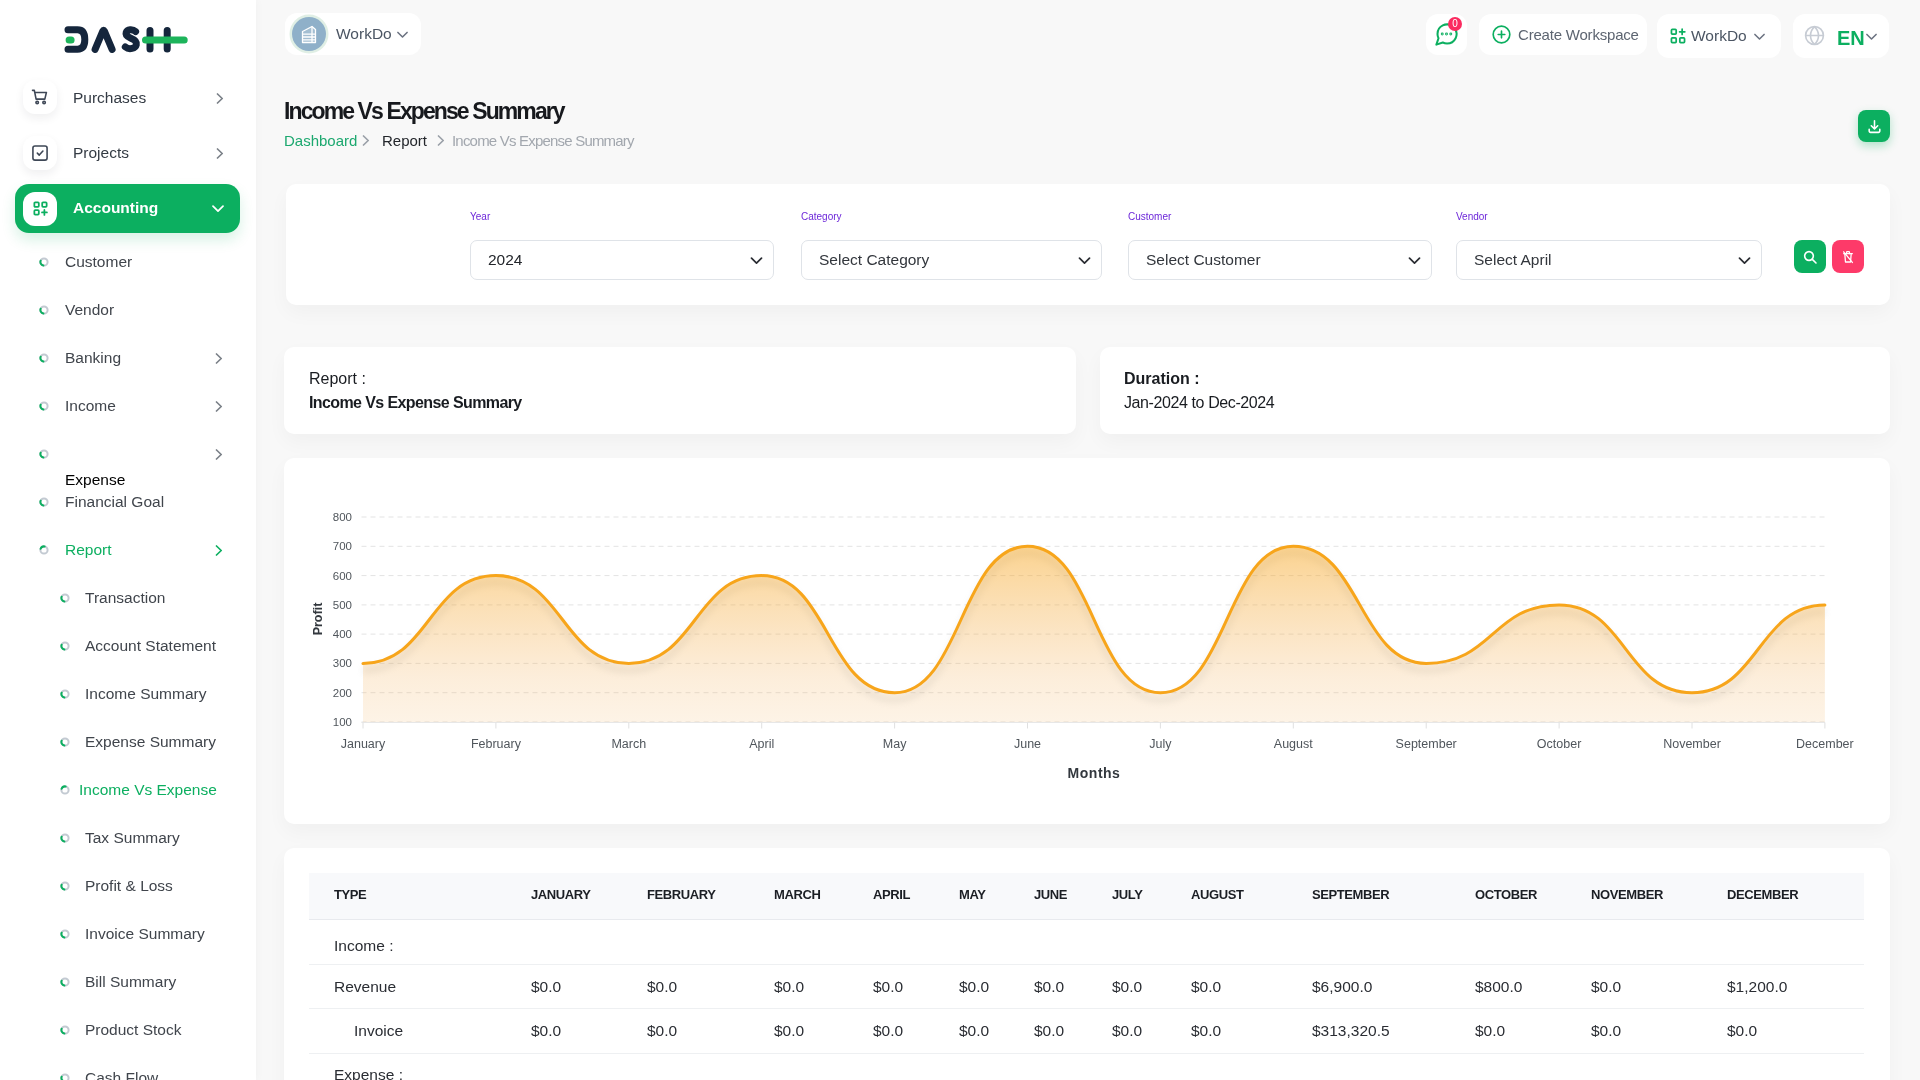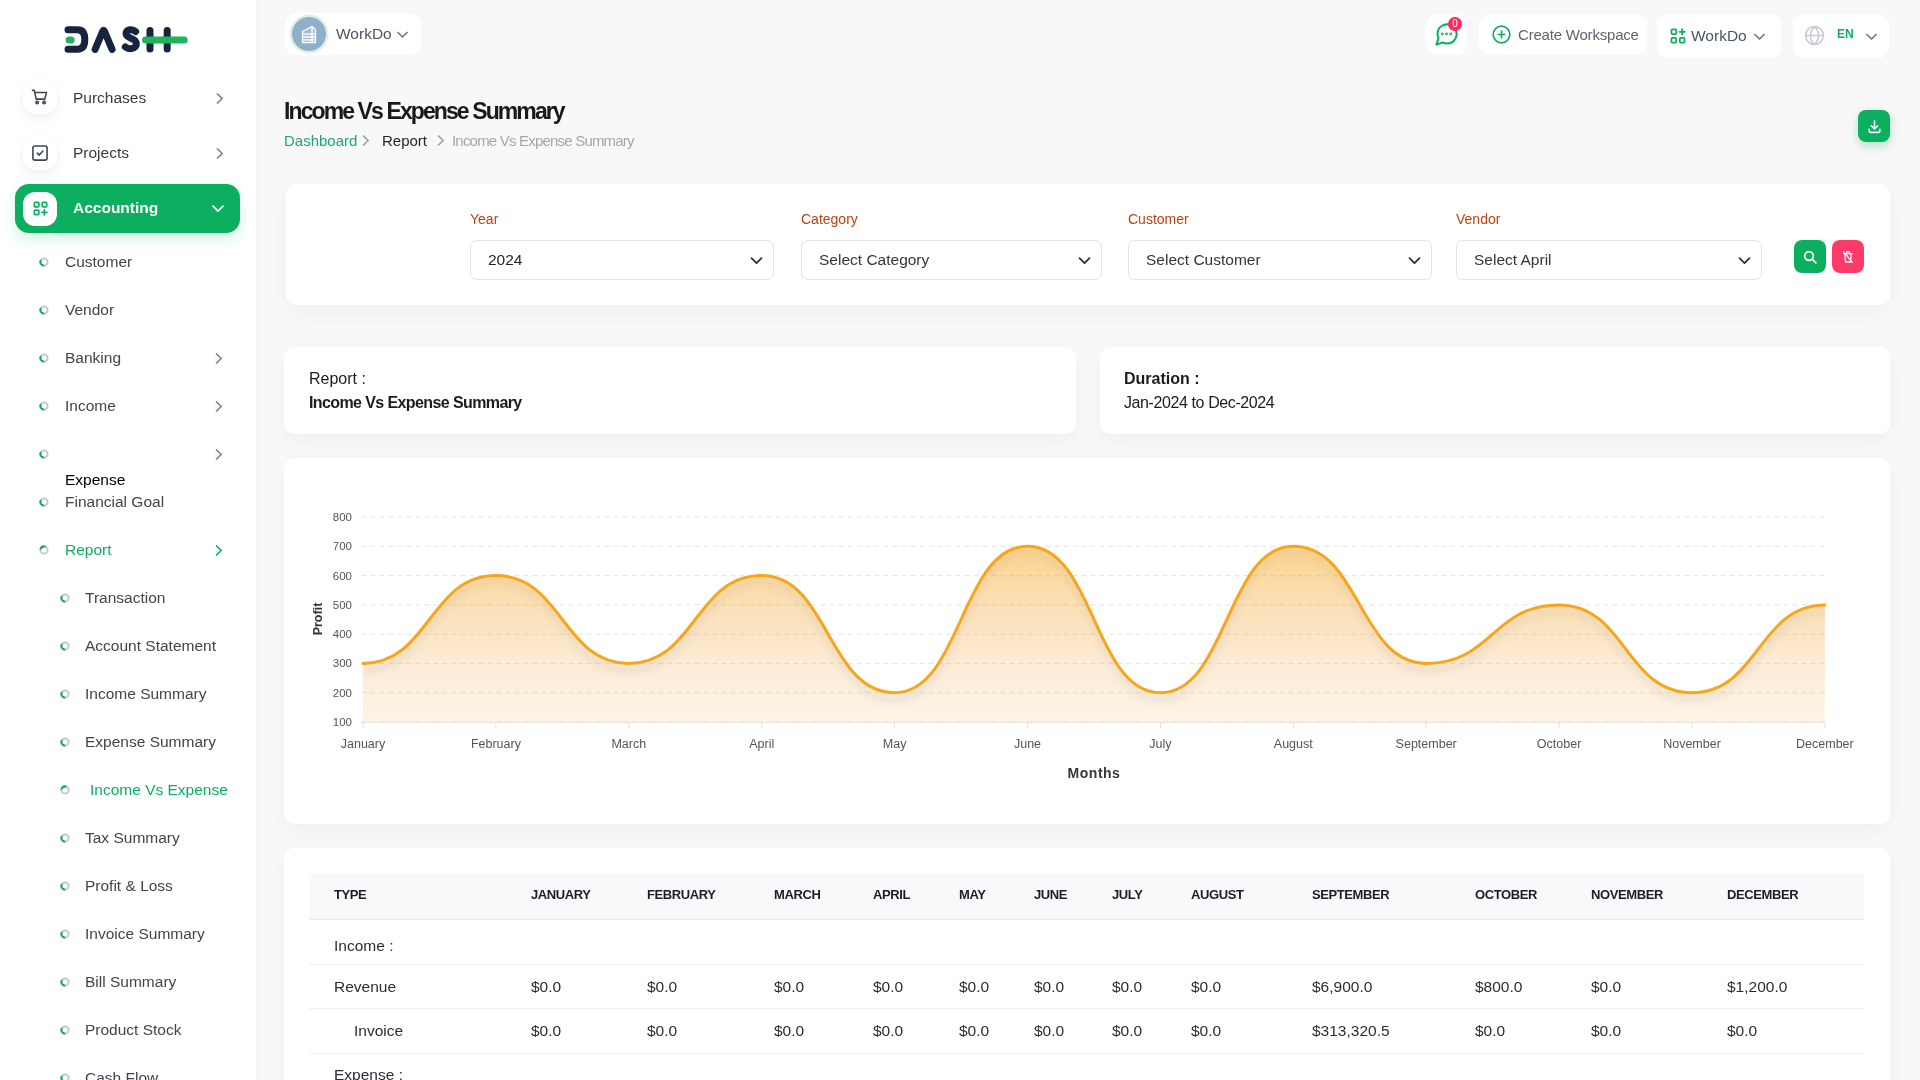--- a/index.html
+++ b/index.html
@@ -5,21 +5,21 @@
 html,body {width:1920px;height:1080px;overflow:hidden;background:#f8f8f8;
   font-family:"Liberation Sans",sans-serif;-webkit-font-smoothing:antialiased}
 .abs {position:absolute}
 .card {position:absolute;background:#fff;border-radius:10px;box-shadow:0 8px 20px rgba(20,25,38,.035)}
 .mtext {font-size:15.5px;line-height:22px}
 .ibox {position:absolute;width:34px;height:34px;background:#fff;border-radius:12px;
   box-shadow:0 4px 10px rgba(25,30,40,.07);display:flex;align-items:center;justify-content:center}
 .tbtn {position:absolute;background:#fff;border-radius:12px;display:flex;align-items:center}
 .sel {position:absolute;height:40px;background:#fff;border:1px solid #dfe3e8;border-radius:7px;
   font-size:15.5px;color:#23262b;display:flex;align-items:center;padding-left:17px}
-.lab {position:absolute;font-size:14px;color:#c2410c}
+.lab {position:absolute;font-size:10px;color:#6d28d9}
 .th {position:absolute;font-size:13px;font-weight:bold;color:#1b1e24;letter-spacing:-0.4px}
 .td {position:absolute;font-size:15.5px;color:#2a2d33}
 .xlab {font-size:12.5px;fill:#50565c;font-family:"Liberation Sans",sans-serif}
 .ylab {font-size:11.5px;fill:#50565c;font-family:"Liberation Sans",sans-serif}
 </style></head>
 <body>
 
 <div class="abs" style="left:0;top:0;width:256px;height:1080px;background:#fff;box-shadow:1px 0 8px rgba(20,25,38,.03)"></div>
 <svg class="abs" style="left:58px;top:24px" width="134" height="34" viewBox="0 0 134 34">
 <g fill="none" stroke="#15263c" stroke-width="7" stroke-linecap="round">
@@ -132,21 +132,21 @@
 <div class="abs mtext" style="left:85px;top:683px;color:#40454c">Income Summary</div>
 <svg class="abs" style="left:60px;top:737px" width="10" height="10" viewBox="0 0 10 10">
     <circle cx="5" cy="5" r="3.6" fill="none" stroke="#c3cad2" stroke-width="2"></circle>
     <path d="M4.37,8.55 A3.6,3.6 0 0 1 1.62,3.77" fill="none" stroke="#0caf60" stroke-width="2" stroke-linecap="round"></path>
   </svg>
 <div class="abs mtext" style="left:85px;top:731px;color:#40454c">Expense Summary</div>
 <svg class="abs" style="left:60px;top:785px" width="10" height="10" viewBox="0 0 10 10">
     <circle cx="5" cy="5" r="3.6" fill="none" stroke="#c3cad2" stroke-width="2"></circle>
     <path d="M1.62,3.77 A3.6,3.6 0 0 1 5.63,1.45" fill="none" stroke="#0caf60" stroke-width="2" stroke-linecap="round"></path>
   </svg>
-<div class="abs mtext" style="left:90px;top:779px;color:#0caf60">Income Vs Expense</div>
+<div class="abs mtext" style="left:79px;top:779px;color:#0caf60">Income Vs Expense</div>
 <svg class="abs" style="left:60px;top:833px" width="10" height="10" viewBox="0 0 10 10">
     <circle cx="5" cy="5" r="3.6" fill="none" stroke="#c3cad2" stroke-width="2"></circle>
     <path d="M4.37,8.55 A3.6,3.6 0 0 1 1.62,3.77" fill="none" stroke="#0caf60" stroke-width="2" stroke-linecap="round"></path>
   </svg>
 <div class="abs mtext" style="left:85px;top:827px;color:#40454c">Tax Summary</div>
 <svg class="abs" style="left:60px;top:881px" width="10" height="10" viewBox="0 0 10 10">
     <circle cx="5" cy="5" r="3.6" fill="none" stroke="#c3cad2" stroke-width="2"></circle>
     <path d="M4.37,8.55 A3.6,3.6 0 0 1 1.62,3.77" fill="none" stroke="#0caf60" stroke-width="2" stroke-linecap="round"></path>
   </svg>
 <div class="abs mtext" style="left:85px;top:875px;color:#40454c">Profit &amp; Loss</div>
@@ -212,21 +212,21 @@
   <div class="abs" style="left:34px;top:13px;font-size:15.5px;color:#4b5563">WorkDo</div>
   <svg class="abs" style="left:97px;top:18.5px" width="11" height="8" viewBox="0 0 12 8">
       <path d="M1 1.2l5 5 5-5" fill="none" stroke="#6b7280" stroke-width="1.7" stroke-linecap="round" stroke-linejoin="round"></path>
     </svg>
 </div>
 <div class="tbtn" style="left:1793px;top:14px;width:96px;height:44px">
   <div class="abs" style="left:10px;top:10px"><svg width="23" height="23" viewBox="0 0 24 24" fill="none" stroke="#c7ccd4" stroke-width="1.7">
         <circle cx="12" cy="12" r="9.3"></circle>
         <path d="M2.7 12h18.6M12 2.7c-5.6 5.4-5.6 13.2 0 18.6M12 2.7c5.6 5.4 5.6 13.2 0 18.6"></path>
       </svg></div>
-  <div class="abs" style="left:44px;top:13px;font-size:12px;color:#0caf60;font-weight:bold">EN</div>
+  <div class="abs" style="left:44px;top:13px;font-size:20px;color:#0caf60;font-weight:bold">EN</div>
   <svg class="abs" style="left:73px;top:18.5px" width="11" height="8" viewBox="0 0 12 8">
       <path d="M1 1.2l5 5 5-5" fill="none" stroke="#6b7280" stroke-width="1.7" stroke-linecap="round" stroke-linejoin="round"></path>
     </svg>
 </div>
 
 <div class="abs" style="left:284px;top:98px;font-size:23px;font-weight:bold;letter-spacing:-1.9px;color:#17191d">Income Vs Expense Summary</div>
 <div class="abs" style="left:284px;top:132px;font-size:15px;color:#1ca86f">Dashboard</div>
 <svg class="abs" style="left:362px;top:135.0px" width="8" height="11" viewBox="0 0 8 11">
     <path d="M1.5 1l4.7 4.5L1.5 10" fill="none" stroke="#9aa0a8" stroke-width="1.7" stroke-linecap="round" stroke-linejoin="round"></path>
   </svg>

